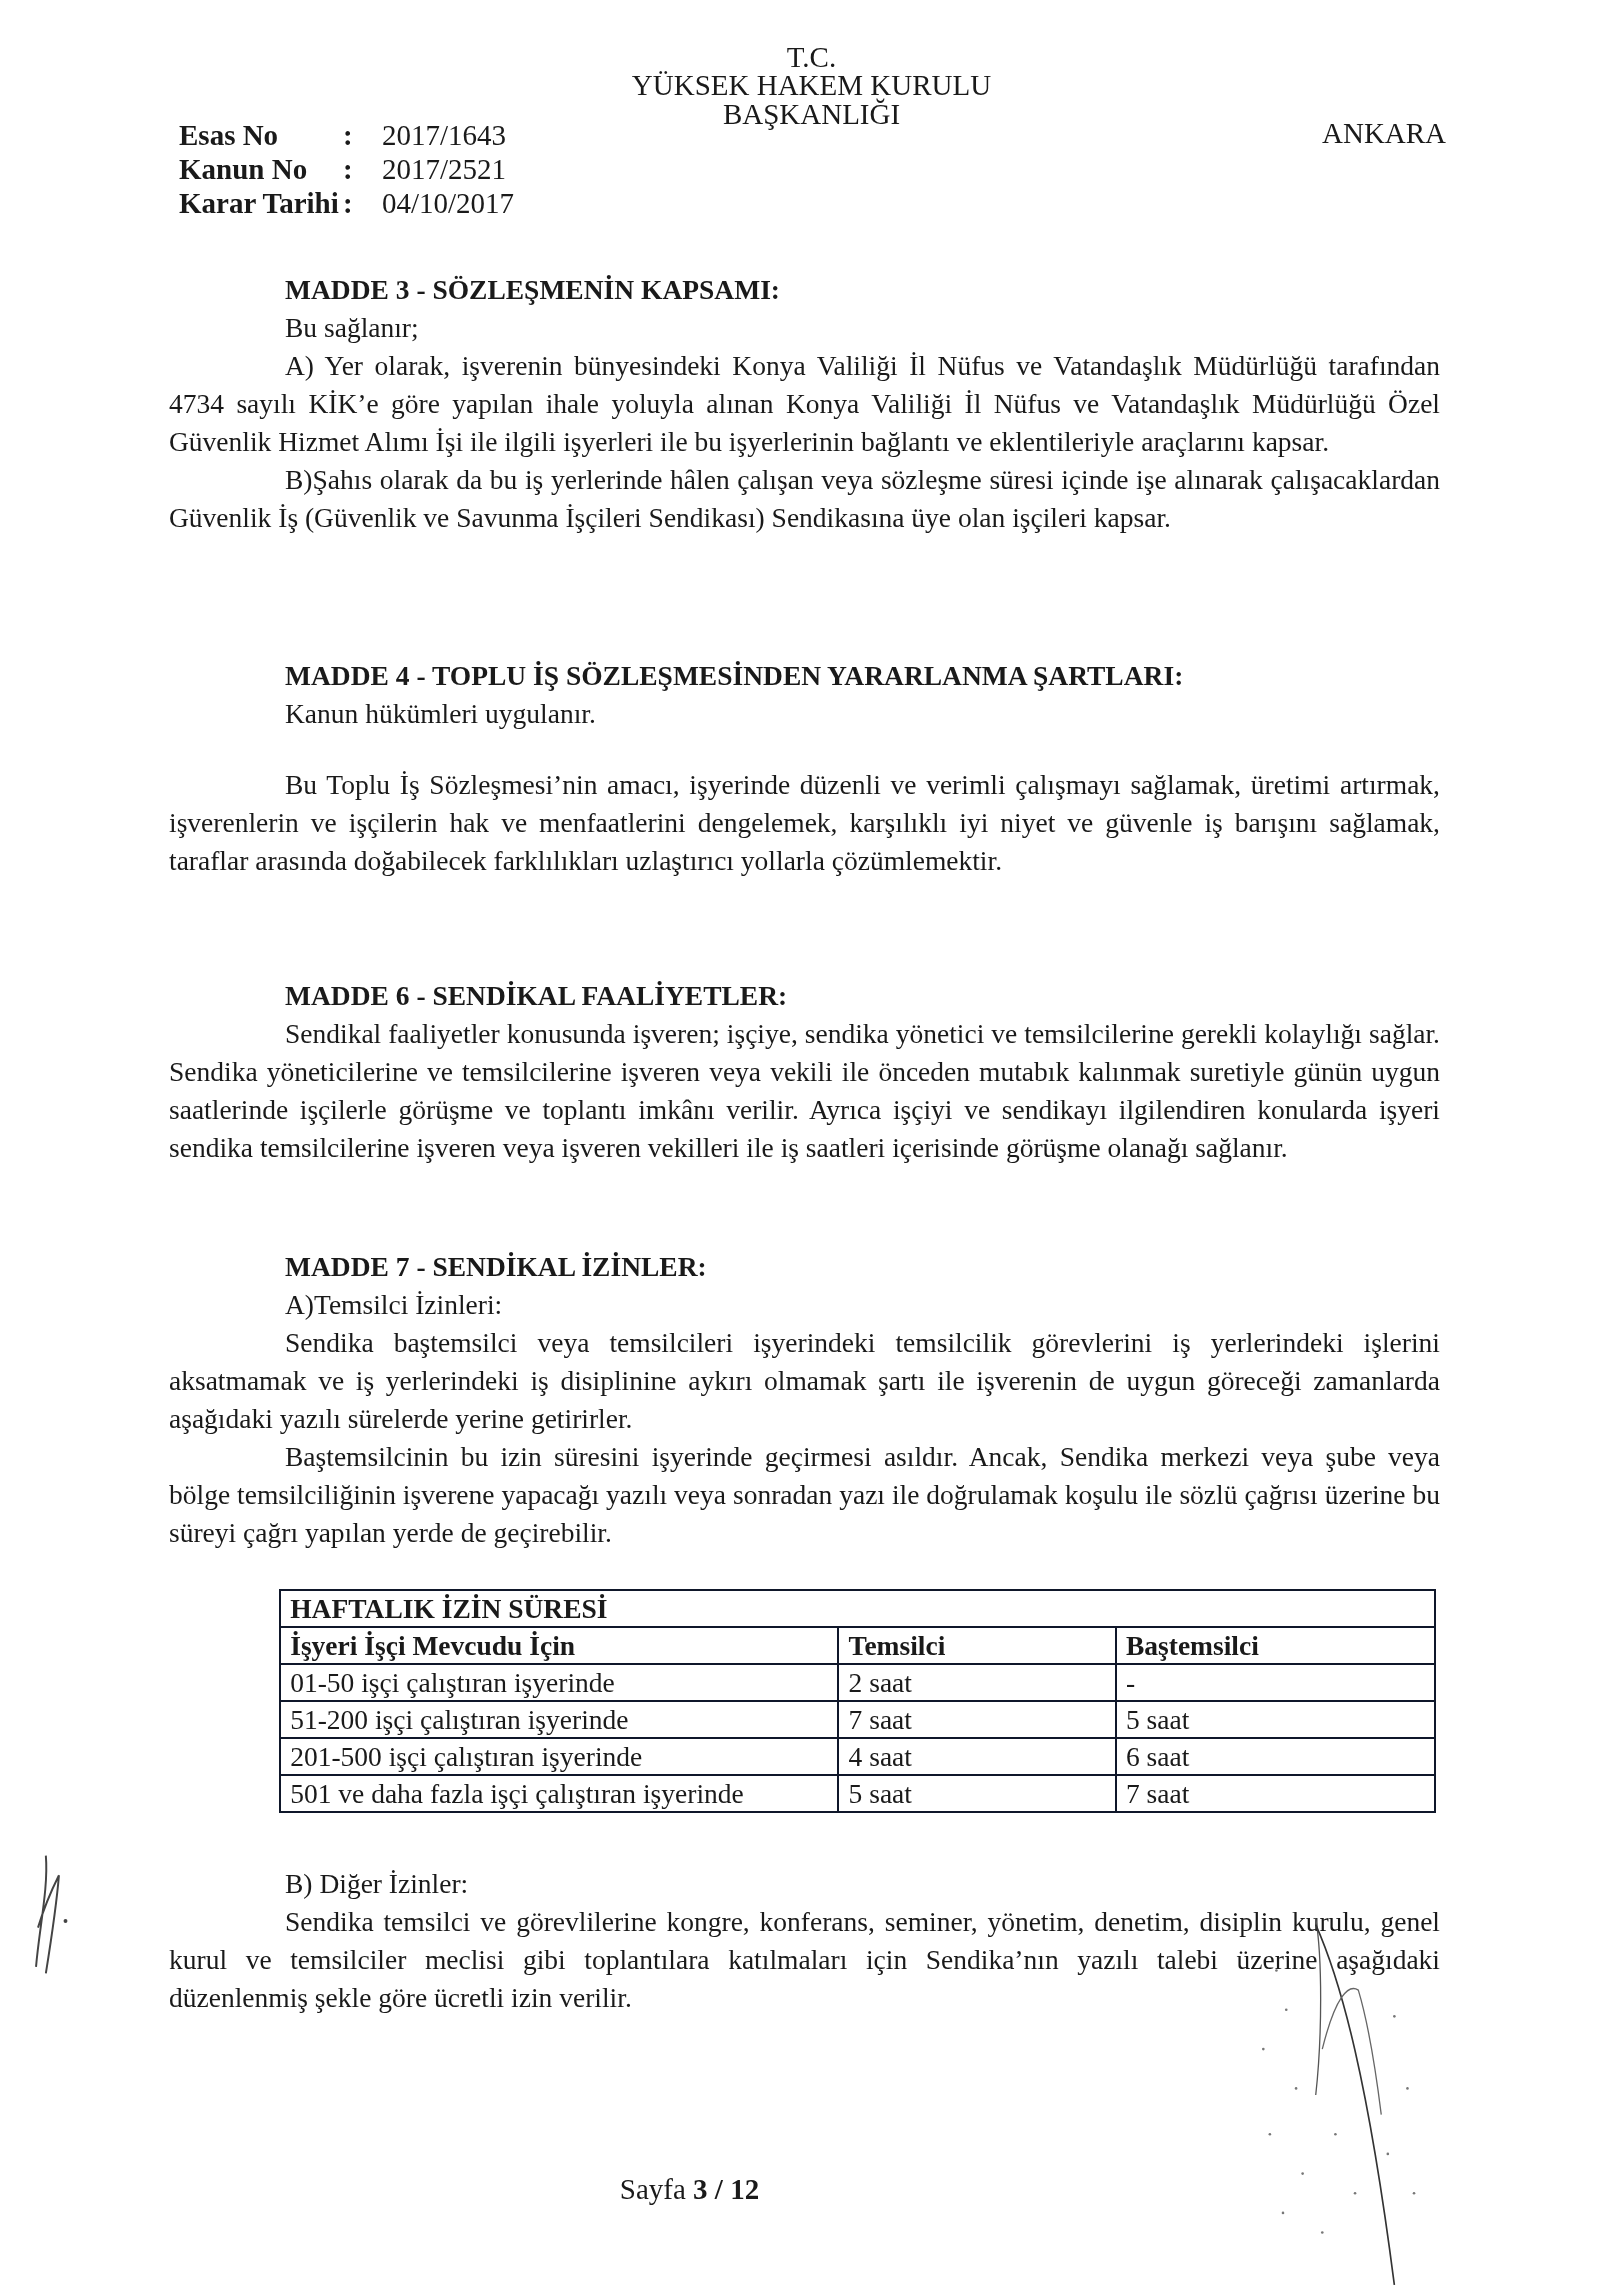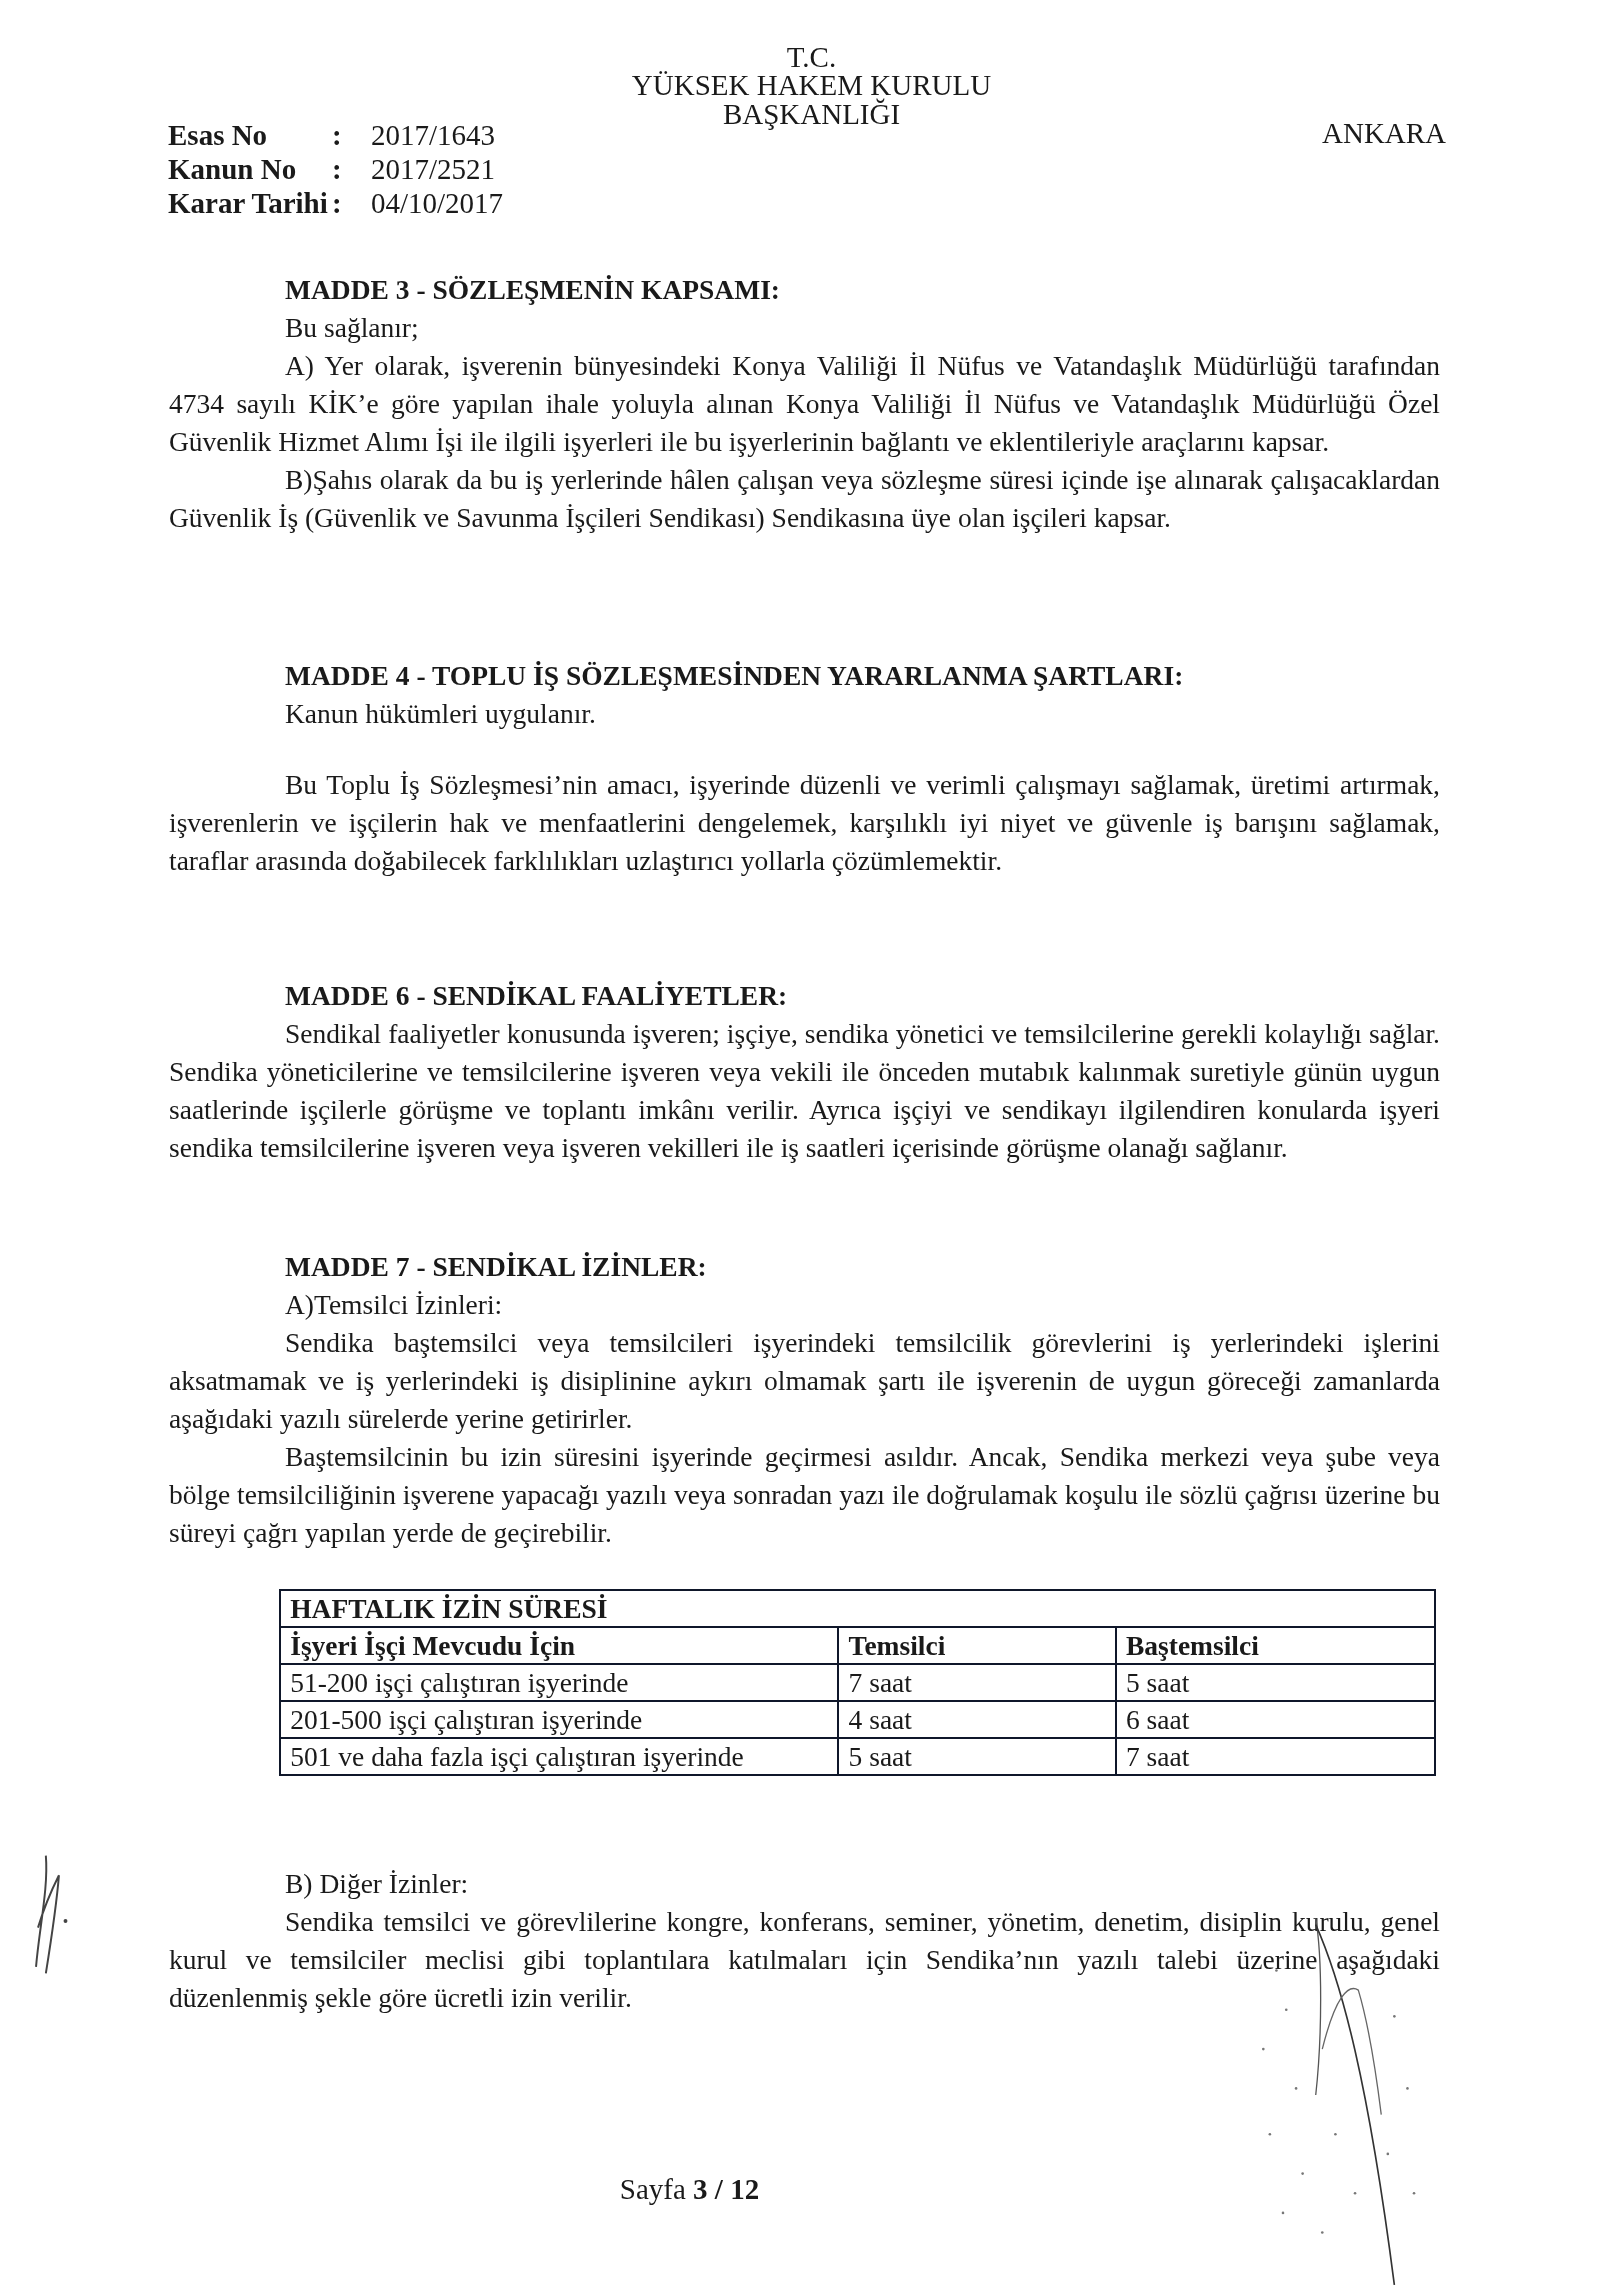--- a/index.html
+++ b/index.html
@@ -1,21 +1,21 @@
 <!DOCTYPE html>
 <html style="font-size:10.5px"><head>
 <meta charset="utf-8">
 <style>
   html, body { margin:0; padding:0; background:#ffffff; }
   body { width:1623px; height:2295px; position:relative; overflow:hidden;
          font-family:"Liberation Serif", "DejaVu Serif", serif; color:#1a1a1a; }
   .abs { position:absolute; }
   .center { left:0; width:1623px; text-align:center; }
   .hdr { font-size:29px; line-height:33px; }
-  .meta { left:168px; font-size:29px; line-height:34px; }
+  .meta { left:179px; font-size:29px; line-height:34px; }
   .meta .lbl { display:inline-block; width:164px; font-weight:bold; }
   .meta .colon { display:inline-block; width:39px; font-weight:bold; }
   .city { left:1322px; top:117px; font-size:29px; }
   .body { left:169px; width:1271px; font-size:27.5px; line-height:38px; text-align:justify; }
   .p { margin:0; text-indent:116px; }
   .heading { margin:0; padding-left:116px; font-weight:bold; font-size:27.5px; line-height:38px; }
   .indent { padding-left:116px; margin:0; }
   table.leave { position:absolute; left:279px; top:1589px; width:1157px; border-collapse:collapse;
                 font-size:27.5px; }
   table.leave td { border:2px solid #0f172a; padding:0 9.2px; height:35px; line-height:35px; vertical-align:middle; }
@@ -79,20 +79,25 @@
   <tbody>
       <tr>
     <td colspan="3" class="title-cell">HAFTALIK İZİN SÜRESİ</td>
   </tr>
   <tr>
     <td class="c1 th">İşyeri İşçi Mevcudu İçin</td>
     <td class="c2 th">Temsilci</td>
     <td class="th">Baştemsilci</td>
   </tr>
   <tr>
+    <td class="c1">01-50 işçi çalıştıran işyerinde</td>
+    <td class="c2">2 saat</td>
+    <td>-</td>
+  </tr>
+  <tr>
     <td class="c1">51-200  işçi çalıştıran işyerinde</td>
     <td class="c2">7 saat</td>
     <td>5 saat</td>
   </tr>
   <tr>
     <td class="c1">201-500 işçi çalıştıran işyerinde</td>
     <td class="c2">4 saat</td>
     <td>6 saat</td>
   </tr>
   <tr>

